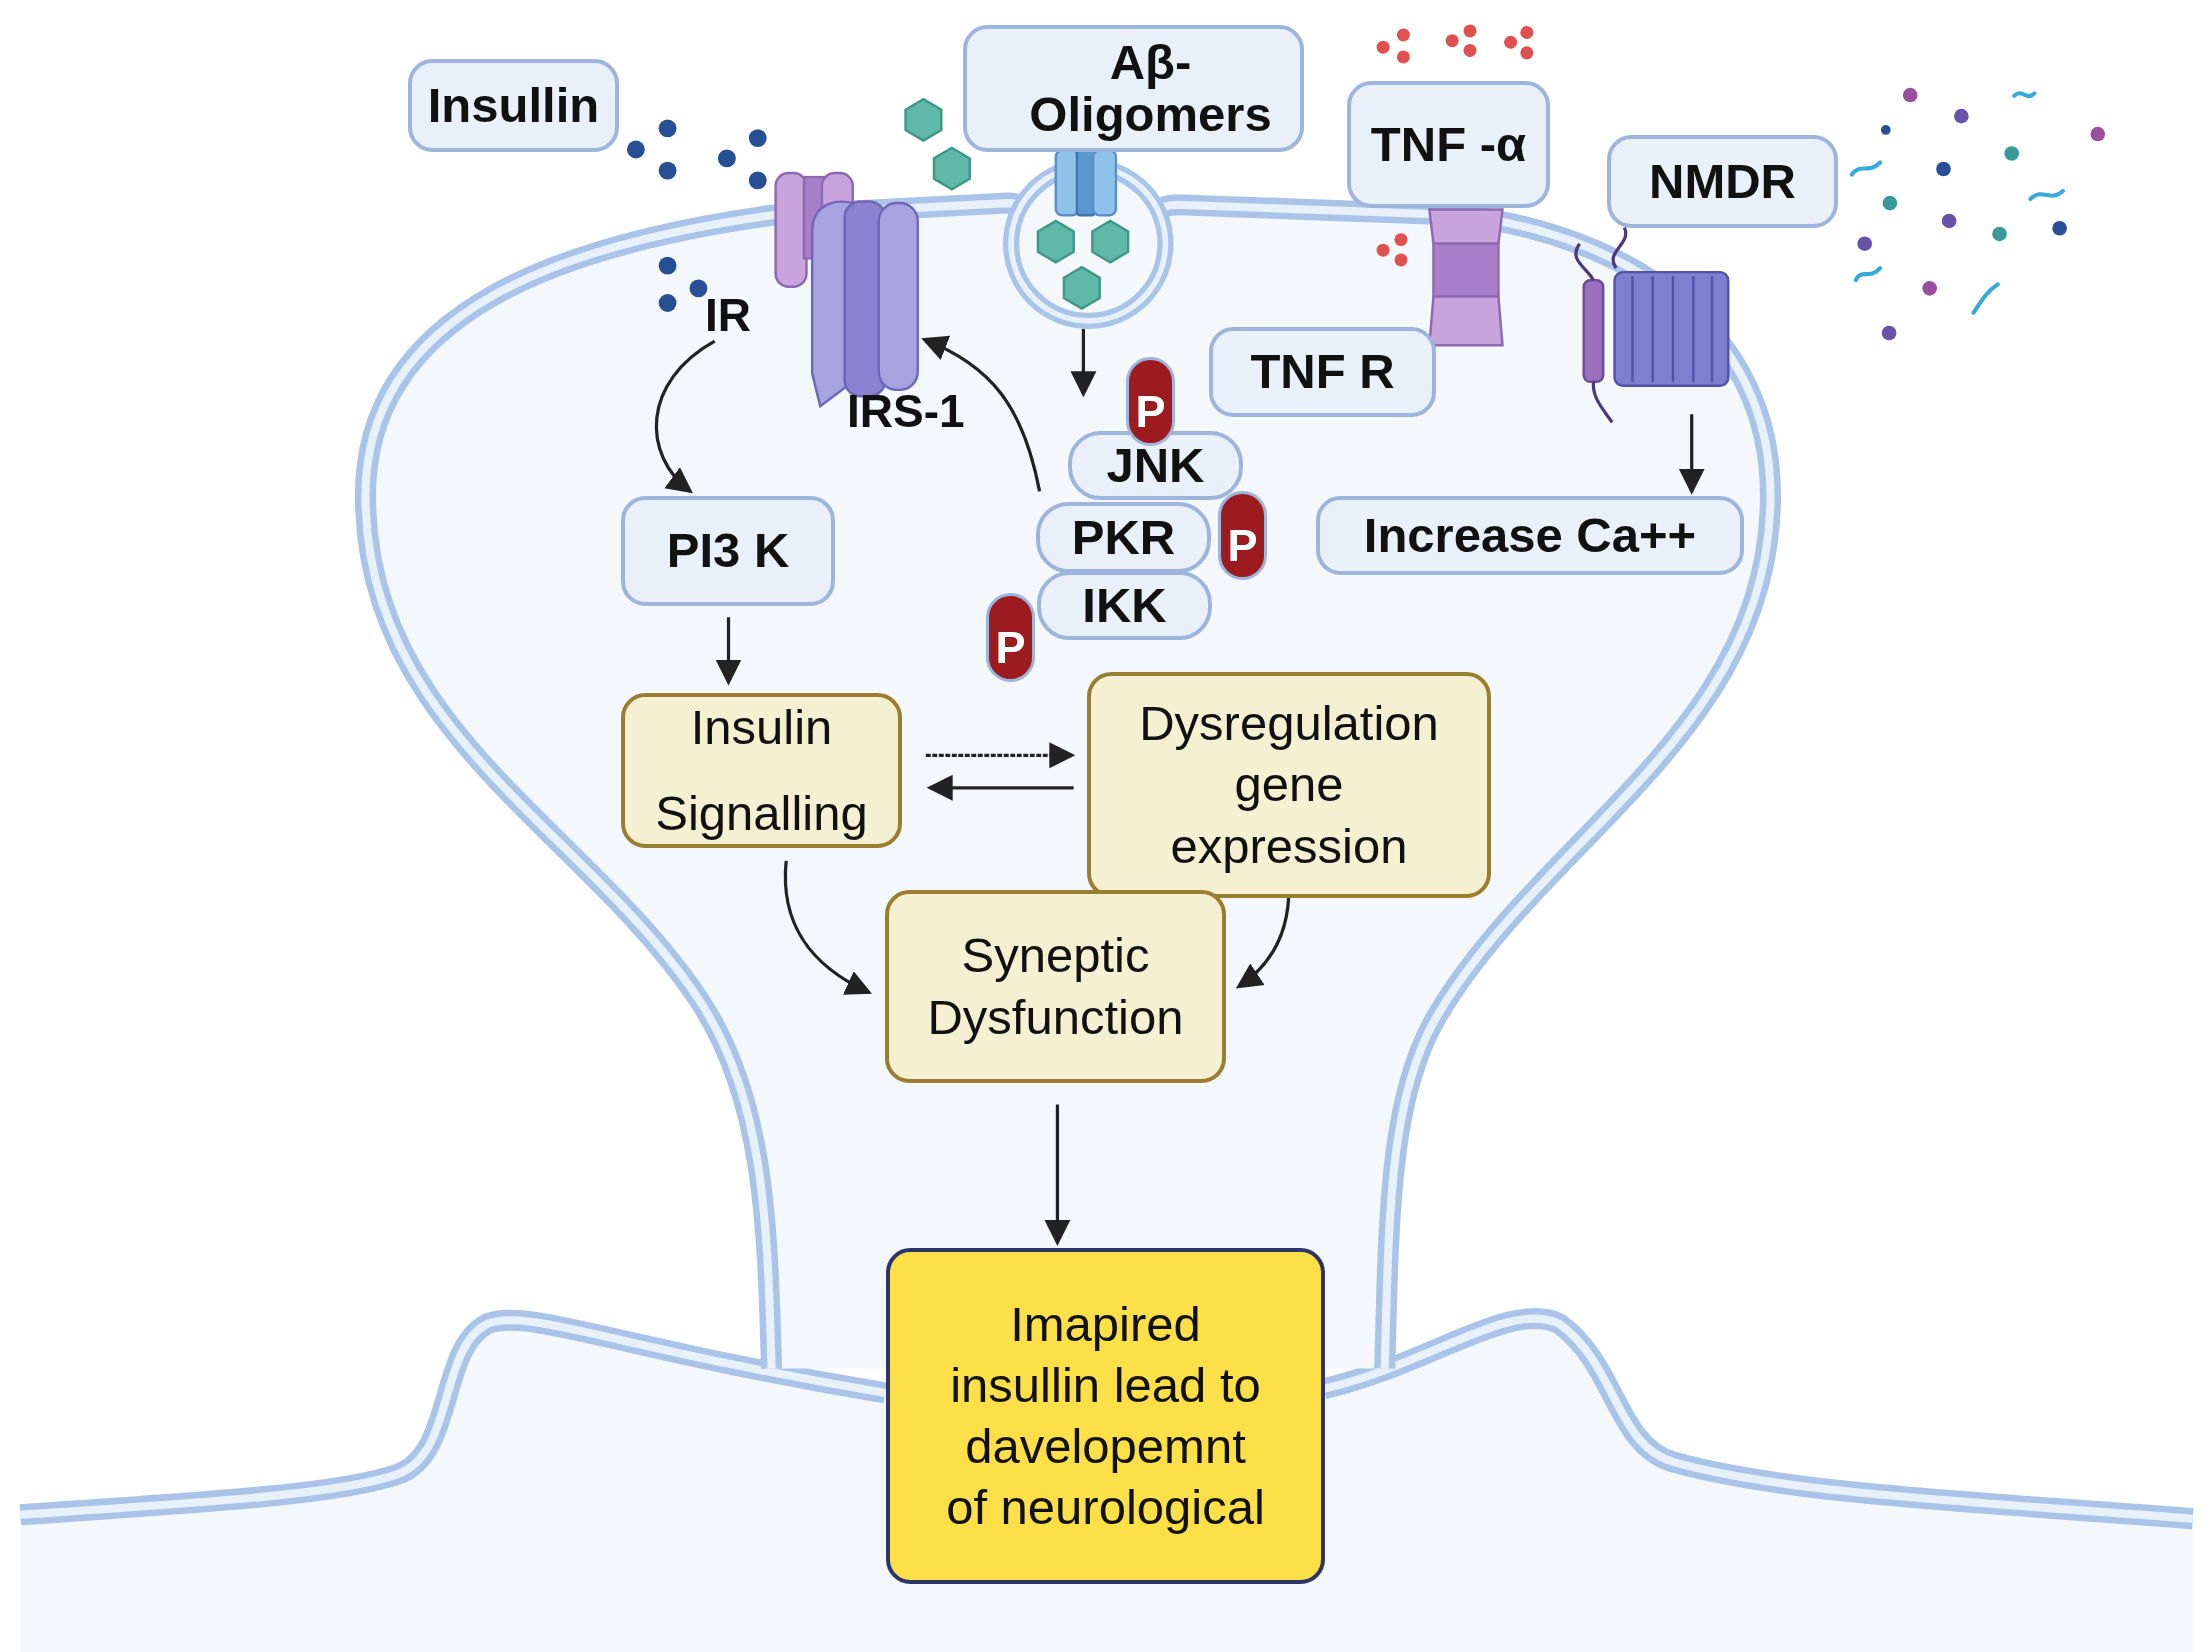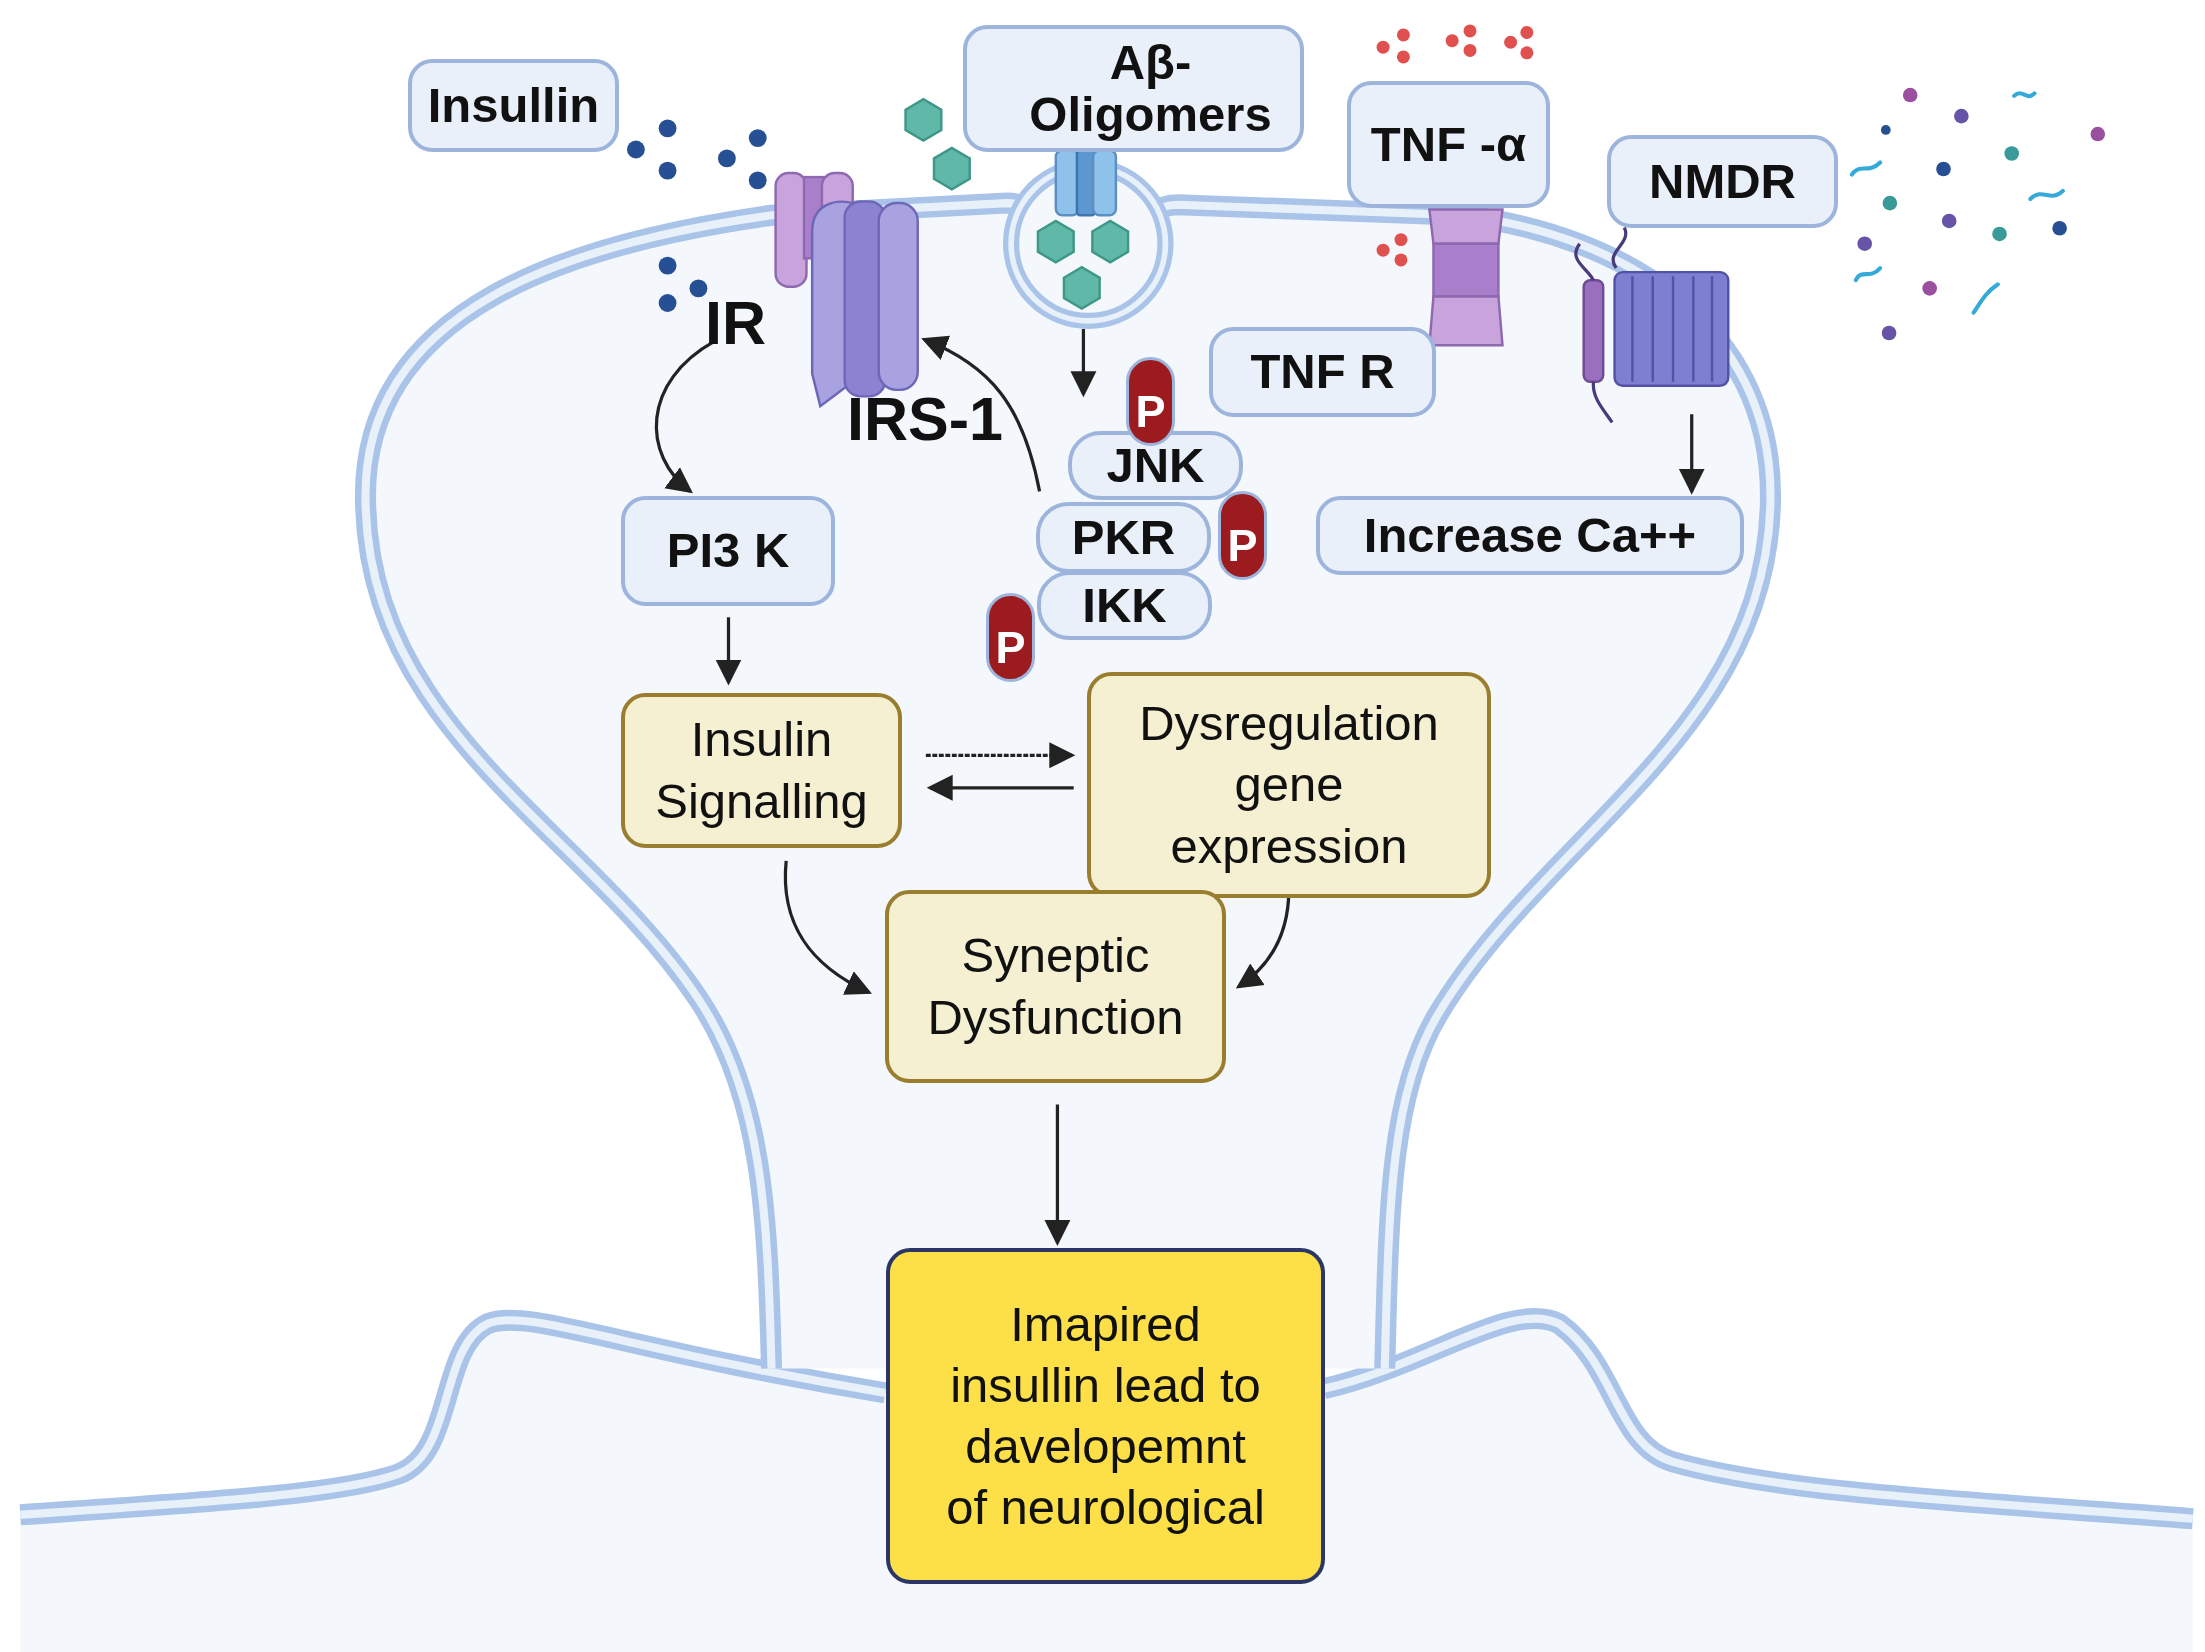--- a/index.html
+++ b/index.html
@@ -2,21 +2,21 @@
 <html style="font-size:13px"><head>
 <meta charset="utf-8">
 <style>
   html, body { margin:0; padding:0; background:#ffffff; }
   body { width:2205px; height:1652px; position:relative; overflow:hidden; font-family:"Liberation Sans", sans-serif; }
   #canvas { position:absolute; left:0; top:0; width:2205px; height:1652px; }
   .box { position:absolute; box-sizing:border-box; display:flex; align-items:center; justify-content:center; text-align:center; color:#111; }
   .blue { background:#e9f0f9; border:4.1px solid #9db5dc; border-radius:24.4px; font-weight:bold; font-size:49px; line-height:1.05; }
   .yellow { background:#f5f0d2; border:4.1px solid #9a7e2f; border-radius:24.4px; font-size:49px; line-height:1.25; }
   .green { background:#fde047; border:4.1px solid #2b3566; border-radius:24.4px; font-size:49px; line-height:1.25; }
-  .lbl { position:absolute; font-weight:bold; font-size:61px; color:#111; }
+  .lbl { position:absolute; font-weight:bold; font-size:46px; color:#111; }
   .pbadge { position:absolute; box-sizing:border-box; width:49px; height:89px; border-radius:24.4px; background:#9b1b1f; border:3.2px solid #9db5dc; color:#fff; font-weight:bold; font-size:45px; display:flex; align-items:flex-end; justify-content:center; padding-bottom:4.9px; }
 </style>
 </head>
 <body>
 
 <svg id="canvas" viewBox="0 0 2715 2034" xmlns="http://www.w3.org/2000/svg">
   <defs>
     <marker id="arrow" markerWidth="10" markerHeight="10" refX="7" refY="5" orient="auto" markerUnits="strokeWidth">
       <path d="M0,1 L8,5 L0,9 Z" fill="#222"></path>
     </marker>
@@ -163,21 +163,21 @@
 <div class="box blue" style="left:1068px;top:431px;width:175px;height:69px;border-radius:32.5px;">JNK</div>
 <div class="box blue" style="left:1036px;top:502px;width:175px;height:71px;border-radius:32.5px;">PKR</div>
 <div class="box blue" style="left:1037px;top:571px;width:175px;height:69px;border-radius:32.5px;">IKK</div>
 
 <div class="pbadge" style="left:1126px;top:357px;">P</div>
 <div class="pbadge" style="left:1218px;top:491px;">P</div>
 <div class="pbadge" style="left:986px;top:593px;">P</div>
 
 <div class="box blue" style="left:1316px;top:496px;width:428px;height:79px;">Increase Ca++</div>
 
-<div class="box yellow" style="left:621px;top:693px;width:281px;height:155px;flex-direction:column;">
+<div class="box yellow" style="left:621px;top:693px;width:281px;height:155px;flex-direction:column;justify-content:space-between;">
   <span>Insulin</span>
   <span>Signalling</span>
 </div>
 <div class="box yellow" style="left:1087px;top:672px;width:404px;height:226px;flex-direction:column;">
   <span>Dysregulation</span>
   <span>gene</span>
   <span>expression</span>
 </div>
 <div class="box yellow" style="left:885px;top:890px;width:341px;height:193px;flex-direction:column;">
   <span>Syneptic</span>

